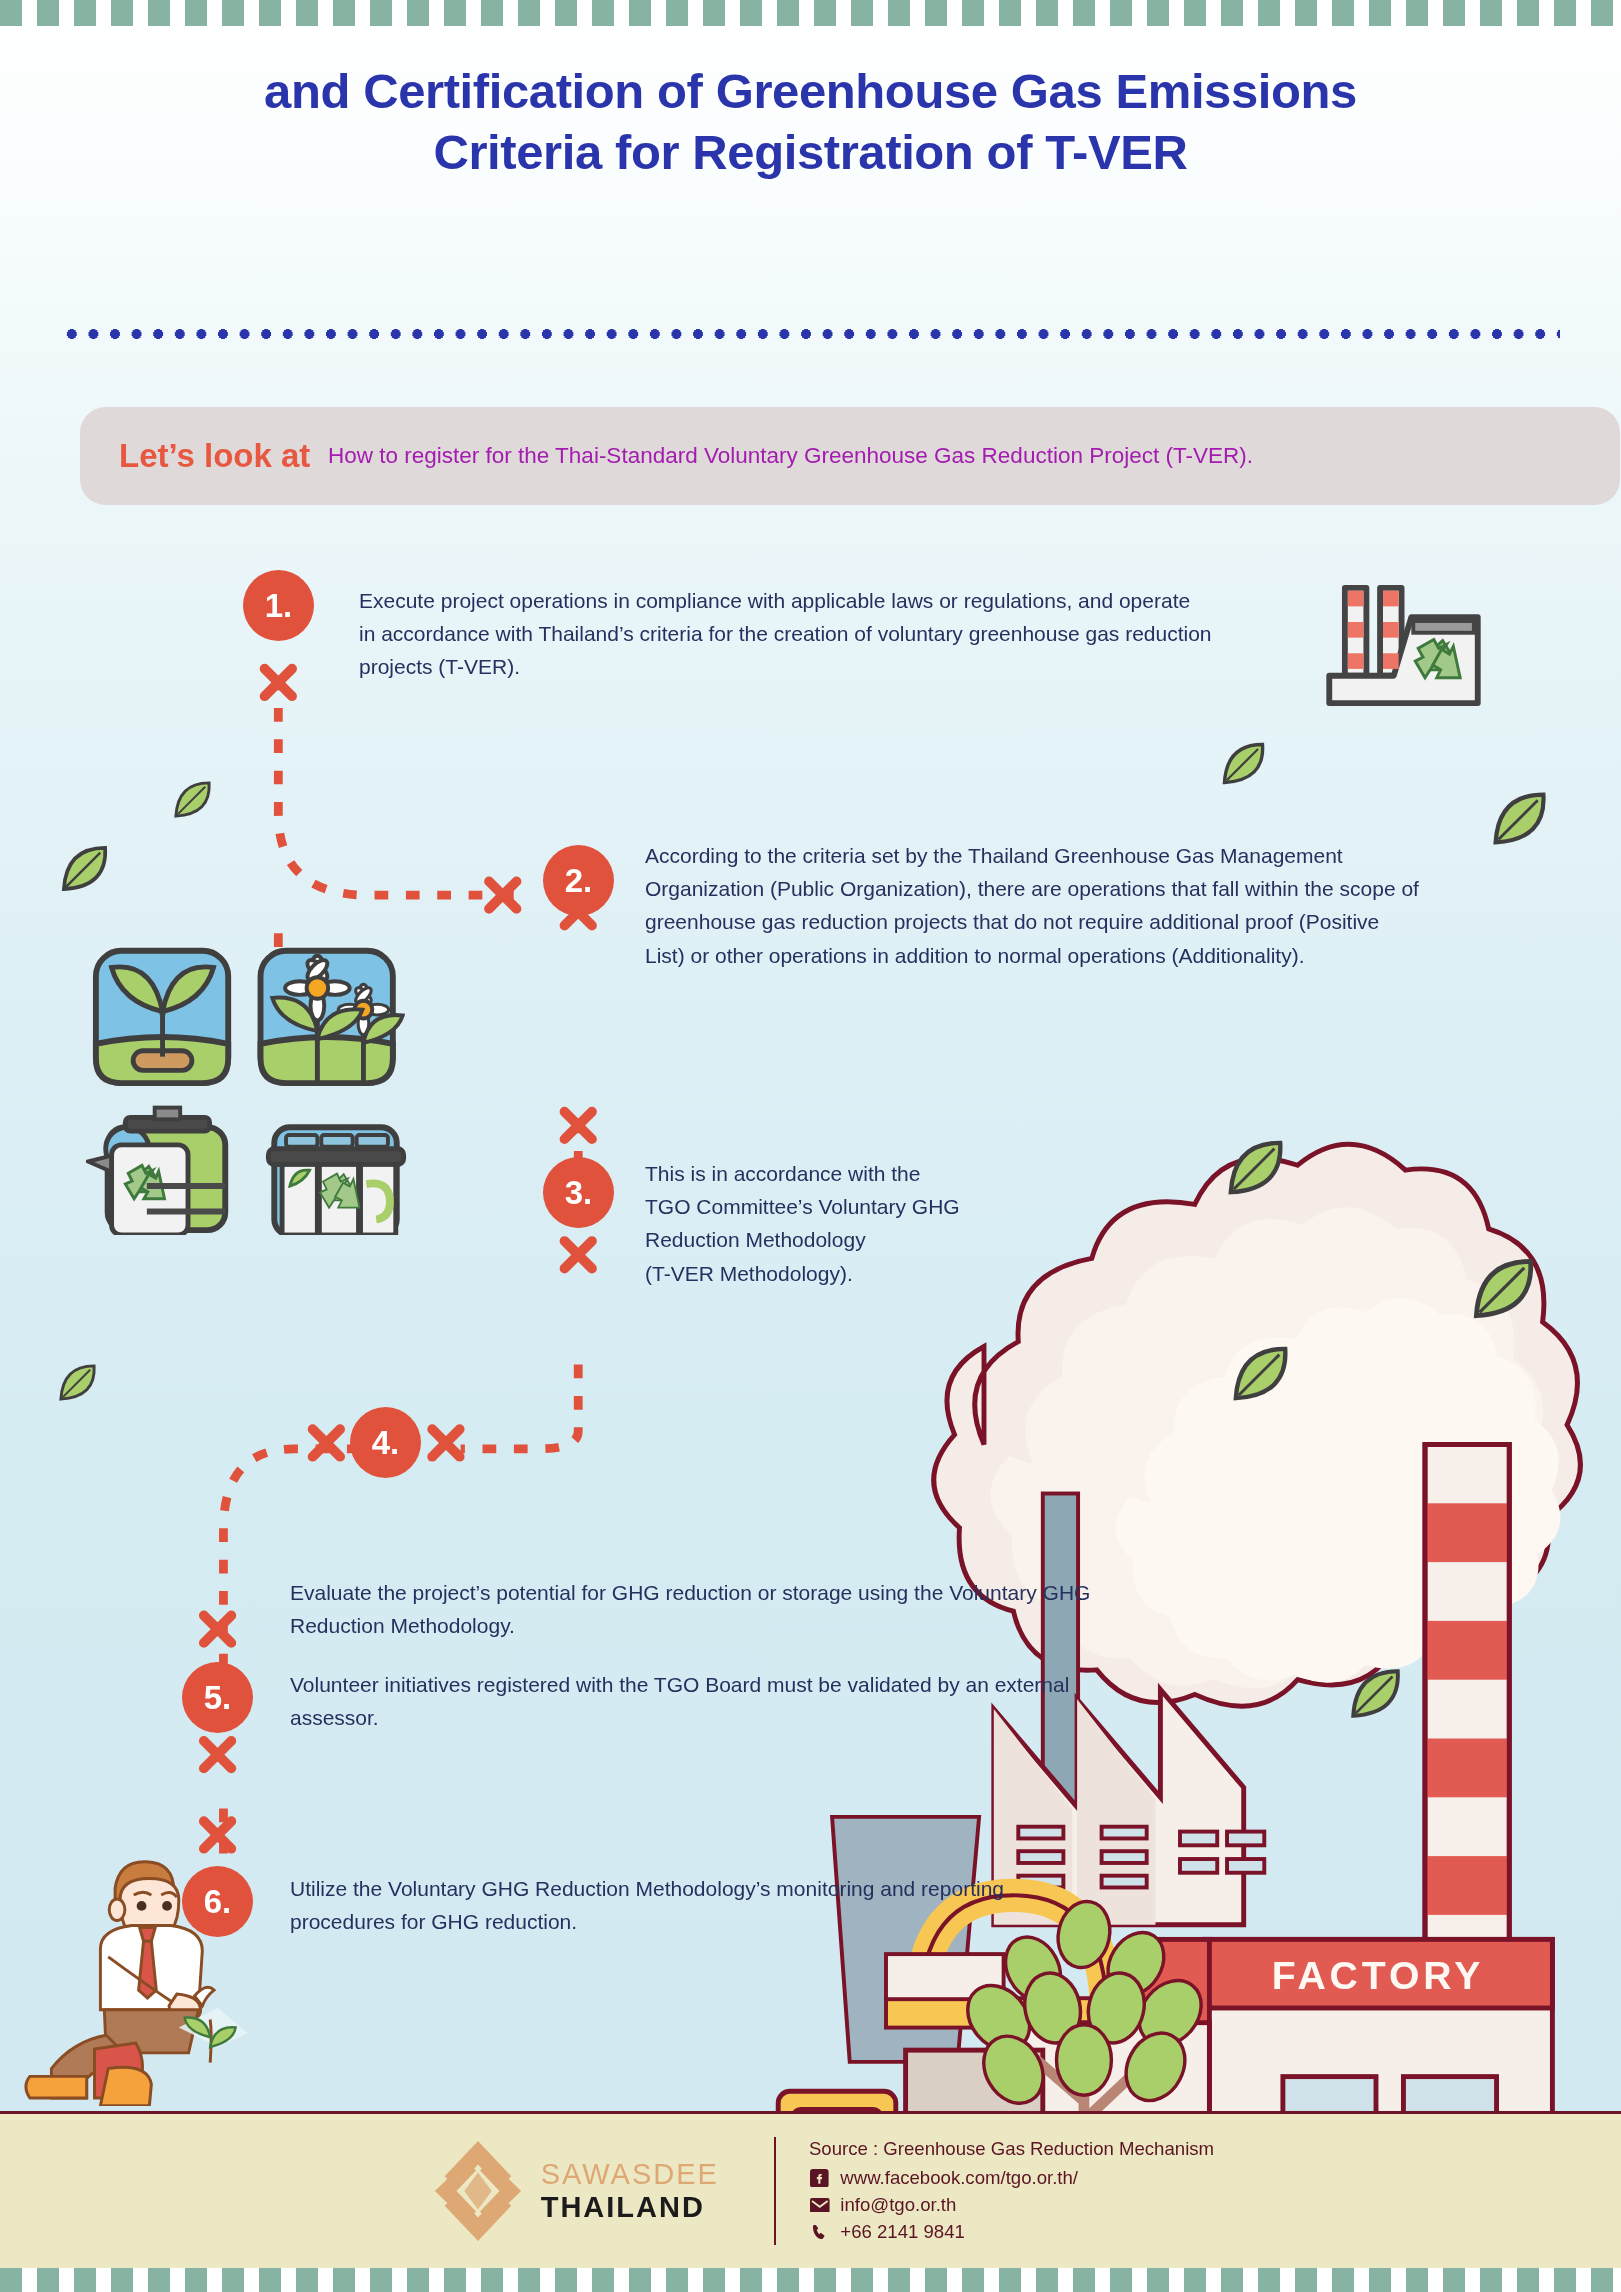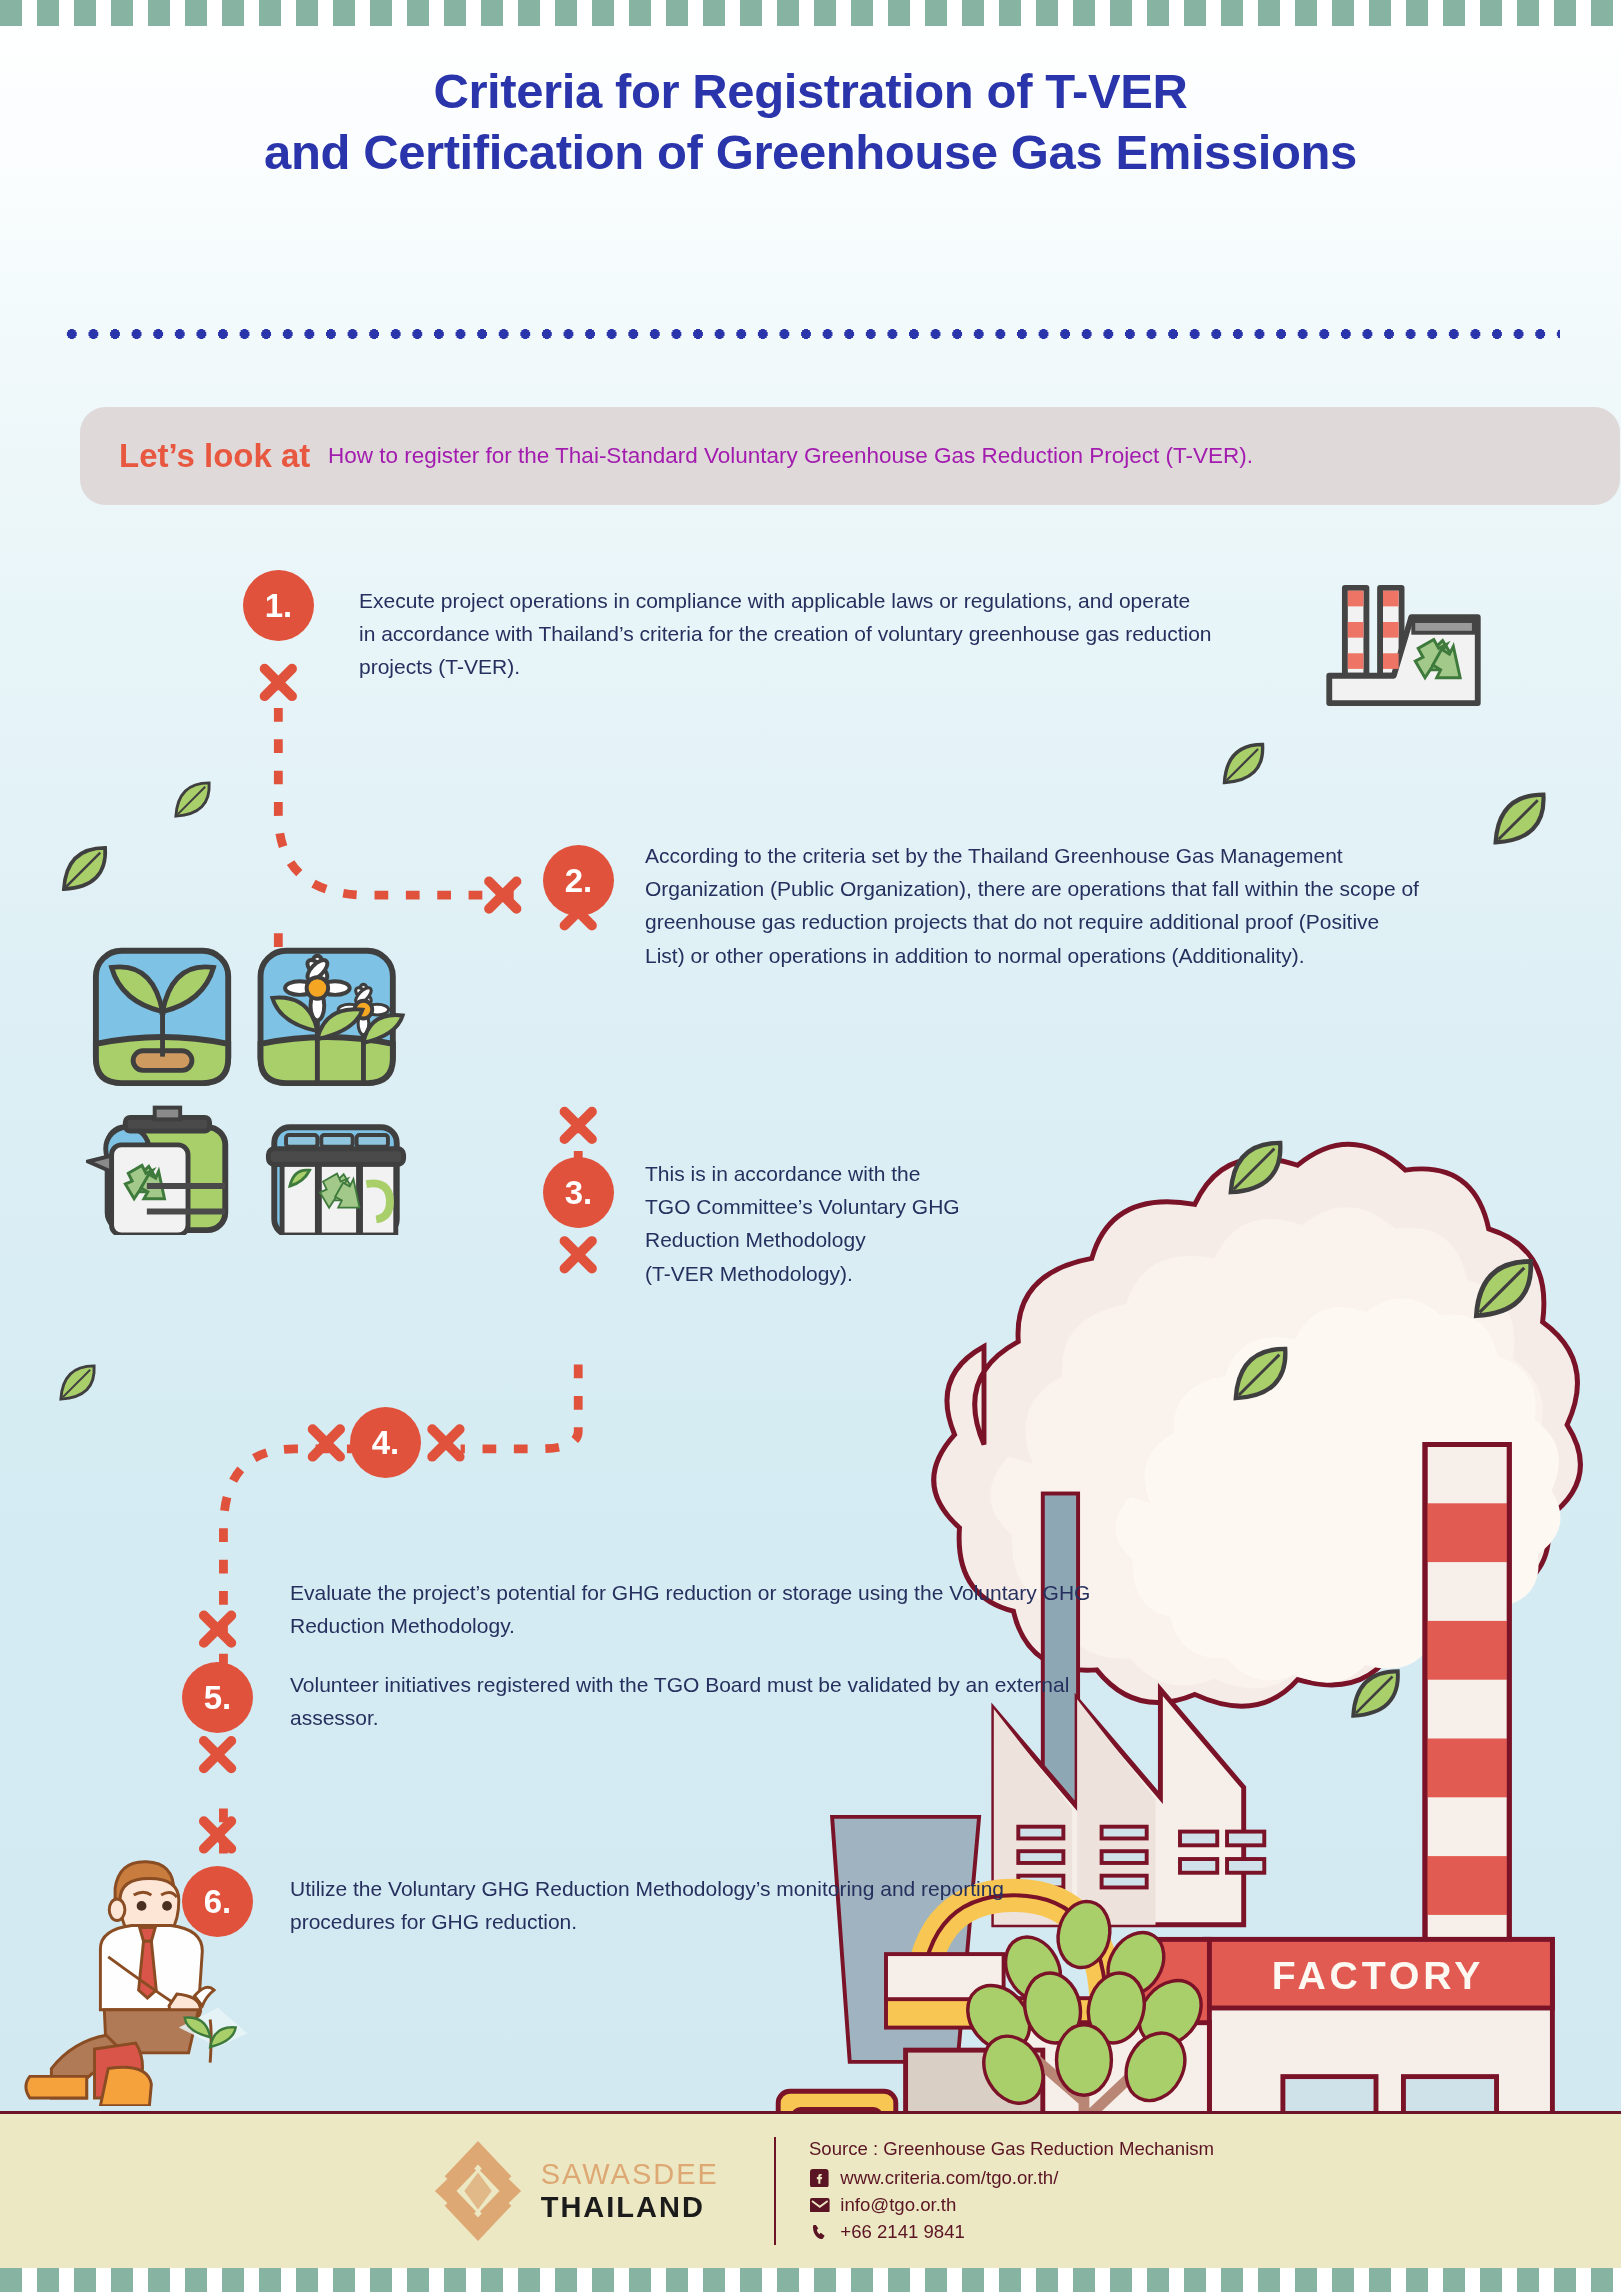--- a/index.html
+++ b/index.html
@@ -198,22 +198,22 @@
           <line x1="88" y1="1400" x2="88" y2="1420"></line>
         <line x1="104" y1="1400" x2="104" y2="1420"></line>
           <line x1="120" y1="1400" x2="120" y2="1420"></line>
       </g>
     </g>
   </svg>
 
   <div class="stripes top"></div>
 
   <div class="title-wrap">
+    <div class="title-line">and Certification of Greenhouse Gas Emissions</div>
     <div class="title-line">Criteria for Registration of T-VER</div>
-    <div class="title-line">and Certification of Greenhouse Gas Emissions</div>
   </div>
   <div class="dotted-rule"></div>
 
   <div class="banner">
     <span class="banner-strong">Let’s look at</span>
     <span class="banner-text">How to register for the Thai-Standard Voluntary Greenhouse Gas Reduction Project (T-VER).</span>
   </div>
 
   <svg id="path-svg" viewBox="0 0 1654 2339" width="1621" height="2293">
     <g stroke="#e0523c" stroke-width="9" fill="none" stroke-linecap="butt" stroke-dasharray="14 18">
@@ -469,21 +469,21 @@
     <div class="footer-div"></div>
     <div class="footer-info">
       <div class="src-title">Source : Greenhouse Gas Reduction Mechanism</div>
       <div class="src-row">
         <span class="ico">
           <svg width="18.6" height="18.6" viewBox="0 0 19 19">
               <rect width="19" height="19" rx="3" fill="#5b1424"></rect>
               <path d="M12 5h-1.6c-1.1 0-1.9.8-1.9 2v1.3H7v2.1h1.5V15h2.1v-4.6h1.5l.3-2.1h-1.8V7.3c0-.4.2-.6.6-.6H12z" fill="#ece8c3"></path>
             </svg>
         </span>
-        <span>www.criteria.com/tgo.or.th/</span>
+        <span>www.facebook.com/tgo.or.th/</span>
       </div>
       <div class="src-row">
         <span class="ico">
           <svg width="19.6" height="14.7" viewBox="0 0 20 15">
               <rect width="20" height="15" rx="2" fill="#5b1424"></rect>
               <path d="M2 3 L10 9 L18 3" stroke="#ece8c3" stroke-width="1.8" fill="none"></path>
             </svg>
         </span>
         <span>info@tgo.or.th</span>
       </div>

